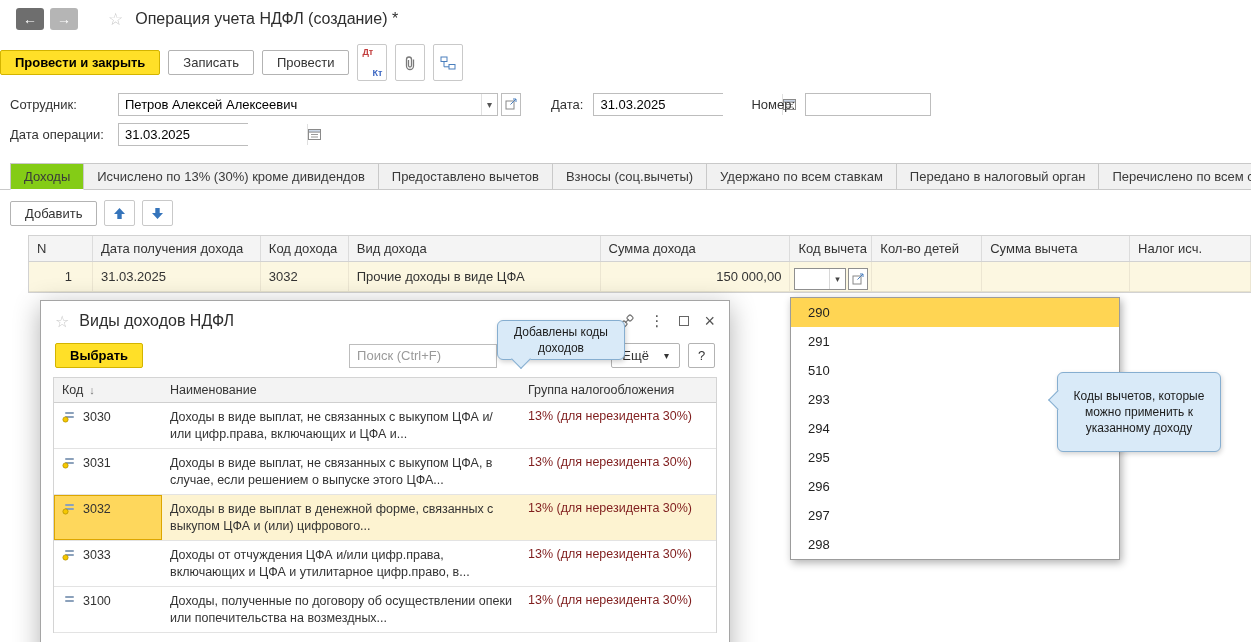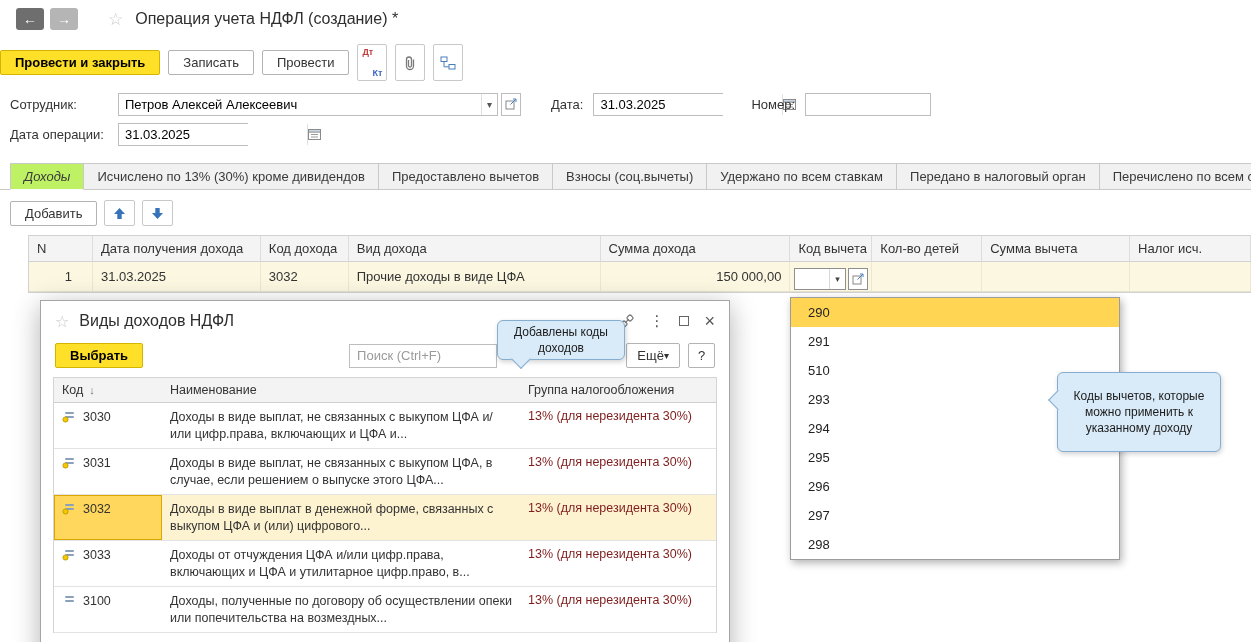--- a/index.html
+++ b/index.html
@@ -42,21 +42,21 @@
   .sq-btn { width:20px; height:23px; border:1px solid #bdbdbd; background:#fff; margin-left:3px;
             display:flex; align-items:center; justify-content:center; cursor:pointer; }
   .cal-btn { width:18px; border:none; border-left:1px solid #e0e0e0; background:#fff;
              display:flex; align-items:center; justify-content:center; cursor:pointer; }
 
   
   .tabs { display:flex; margin-top:14px; padding-left:10px; border-bottom:1px solid #c9c9c9; height:27px; }
   .tab { padding:0 13px; line-height:26px; background:#f1f1f1; border:1px solid #c9c9c9; border-left:none;
          white-space:nowrap; cursor:pointer; color:#3a3a3a; margin-bottom:-1px; }
   .tab:first-child { border-left:1px solid #c9c9c9; }
-  .tab.active { background:#bef264; border-bottom:1px solid #fff;font-style:italic; }
+  .tab.active { background:#84cc16; border-bottom:1px solid #fff; }
 
   
   .grid-toolbar { display:flex; align-items:center; gap:7px; padding:10px 10px 9px; }
   .arrow-btn { width:31px; height:26px; border:1px solid #c9c9c9; background:#fff; border-radius:2px;
                display:flex; align-items:center; justify-content:center; cursor:pointer; }
 
   
   .grid { margin-left:28px; width:1223px; border:1px solid #d2d2d2; border-right:none; }
   .g-head { display:flex; background:#f4f4f4; border-bottom:1px solid #d2d2d2; }
   .g-head .cell { color:#333; }
@@ -89,21 +89,21 @@
   .m-title { font-size:16px; color:#2e2e2e; margin-left:10px; flex:1; }
   .m-ctrl { display:flex; align-items:center; gap:15px; color:#666; }
   .m-ctrl > * { cursor:pointer; display:flex; align-items:center; justify-content:center; }
   .dots { font-size:15px; color:#555; }
   .max-box { width:10px; height:10px; border:1.5px solid #666; }
   .close-x { font-size:18px; color:#555; line-height:1; }
   .m-toolbar { display:flex; align-items:center; padding:2px 14px 9px; }
   .m-search { border:1px solid #bdbdbd; height:24px; width:148px; padding:0 7px; font-size:13px;
               font-family:inherit; margin-left:206px; }
   .m-search::placeholder { color:#9a9a9a; }
-  .more-btn { margin-left:auto; display:flex; align-items:center; gap:0; padding:4px 10px; }
+  .more-btn { margin-left:auto; display:flex; align-items:center; gap:15px; padding:4px 10px; }
   .help-btn { width:27px; margin-left:8px; padding:4px 0; text-align:center; }
   .m-grid { margin:0 12px; border:1px solid #d4d4d4; border-bottom:none; }
   .m-gh { display:flex; background:#f3f3f3; border-bottom:1px solid #cfcfcf; font-size:12.5px; }
   .m-gh > div { padding:5px 8px; color:#333; }
   .mc0 { width:108px; } .mc1 { width:358px; } .mc2 { flex:1; }
   .sort-arrow { color:#777; font-size:11px; margin-left:6px; }
   .m-row { display:flex; border-bottom:1px solid #e3e3e3; min-height:45px; font-size:12.5px; }
   .m-row .mc0 { display:flex; align-items:flex-start; gap:7px; padding:7px 8px; }
   .m-row .mc1 { padding:6px 8px; line-height:1.32; color:#333; }
   .m-row .mc2 { padding:6px 8px; color:#7f1d1d; }

